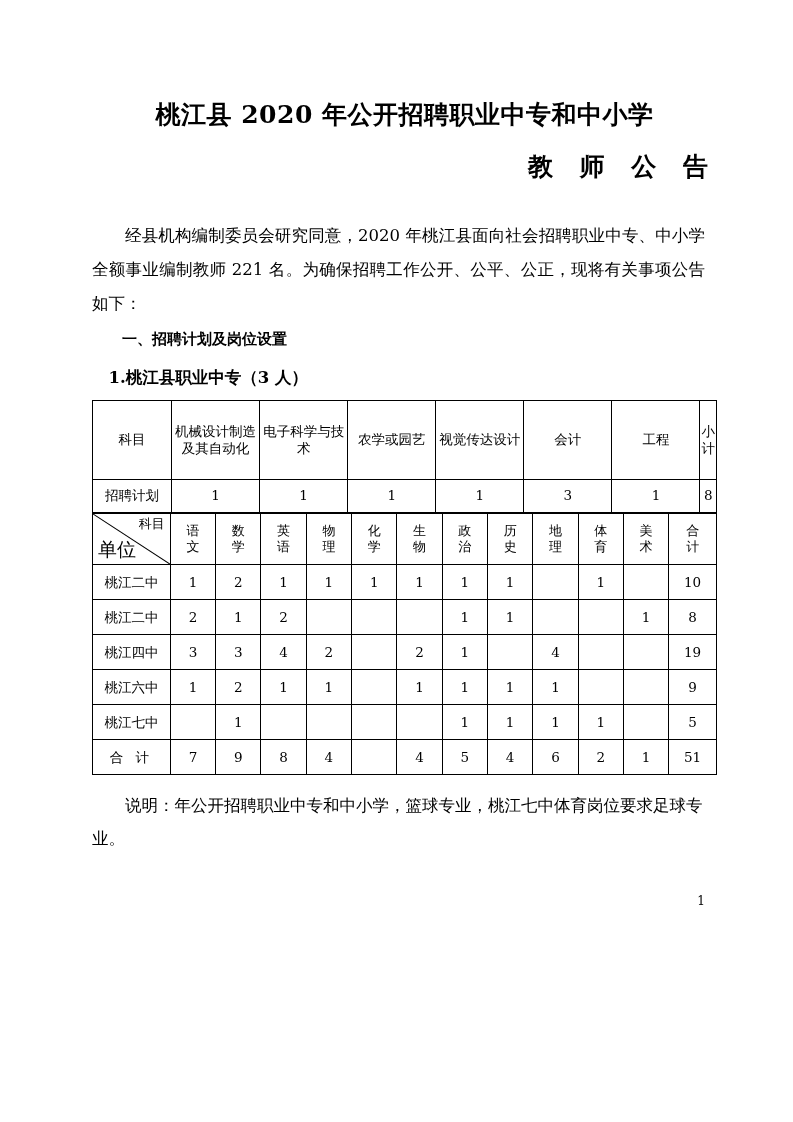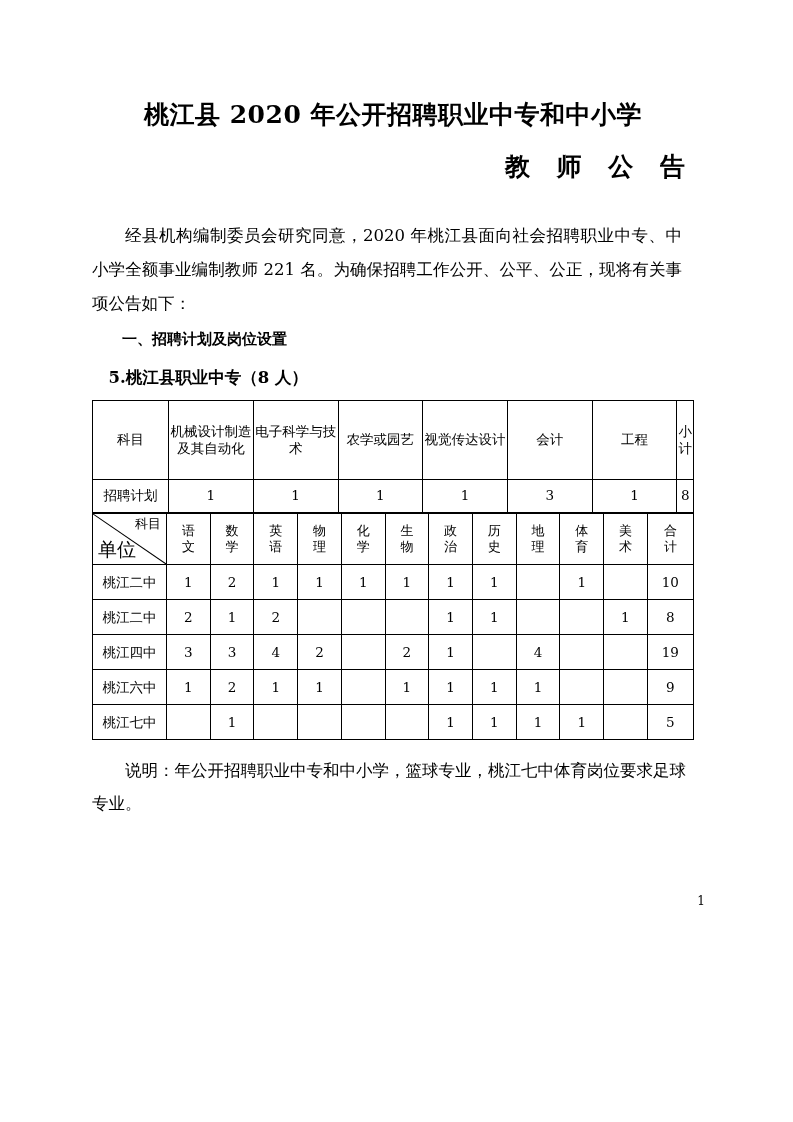--- a/index.html
+++ b/index.html
@@ -12,21 +12,21 @@
     height: 1122px;
     position: relative;
     font-family: "DejaVu Serif", serif;
     color: #000;
   }
   .page {
     position: relative;
     width: 793px;
     height: 954px;
     box-sizing: border-box;
-    padding: 96px 99px 60px 92px;
+    padding: 96px 76px 60px 92px;
   }
   .doc-title {
     text-align: center;
     font-family: "DejaVu Serif", serif;
     font-weight: bold;
     font-size: 25px;
     line-height: 1.5;
     letter-spacing: 0.5px;
     margin: 0;
   }
@@ -150,21 +150,21 @@
 
 <div class="page">
 
   <h1 class="doc-title">桃江县 2020 年公开招聘职业中专和中小学</h1>
   <h1 class="doc-title-line2">教 师 公 告</h1>
 
   <p class="body-para">经县机构编制委员会研究同意，2020 年桃江县面向社会招聘职业中专、中小学全额事业编制教师 221 名。为确保招聘工作公开、公平、公正，现将有关事项公告如下：</p>
 
   <p class="heading-1">一、招聘计划及岗位设置</p>
 
-  <p class="heading-2">5.桃江县职业中专（8 人）</p>
+  <p class="heading-2">1.桃江县职业中专（3 人）</p>
 
   <table id="table-vocational">
     <tbody>
       <tr class="header-row">
         <td class="col-subject">科目</td>
         <td class="col-d">机械设计制造及其自动化</td>
         <td class="col-d">电子科学与技术</td>
         <td class="col-d">农学或园艺</td>
         <td class="col-d">视觉传达设计</td>
         <td class="col-d">会计</td>
@@ -282,19 +282,34 @@
         <td></td>
         <td></td>
         <td>1</td>
         <td>1</td>
         <td>1</td>
         <td>1</td>
         <td></td>
         <td>5</td>
       </tr>
 
+      <tr class="total-row">
+        <td class="unit-cell label">合  计</td>
+        <td>7</td>
+        <td>9</td>
+        <td>8</td>
+        <td>4</td>
+        <td></td>
+        <td>4</td>
+        <td>5</td>
+        <td>4</td>
+        <td>6</td>
+        <td>2</td>
+        <td>1</td>
+        <td>51</td>
+      </tr>
     </tbody>
   </table>
 
   <p class="note-para">说明：年公开招聘职业中专和中小学，篮球专业，桃江七中体育岗位要求足球专业。</p>
 
   <div class="page-number">1</div>
 </div>
 
 </body></html>

